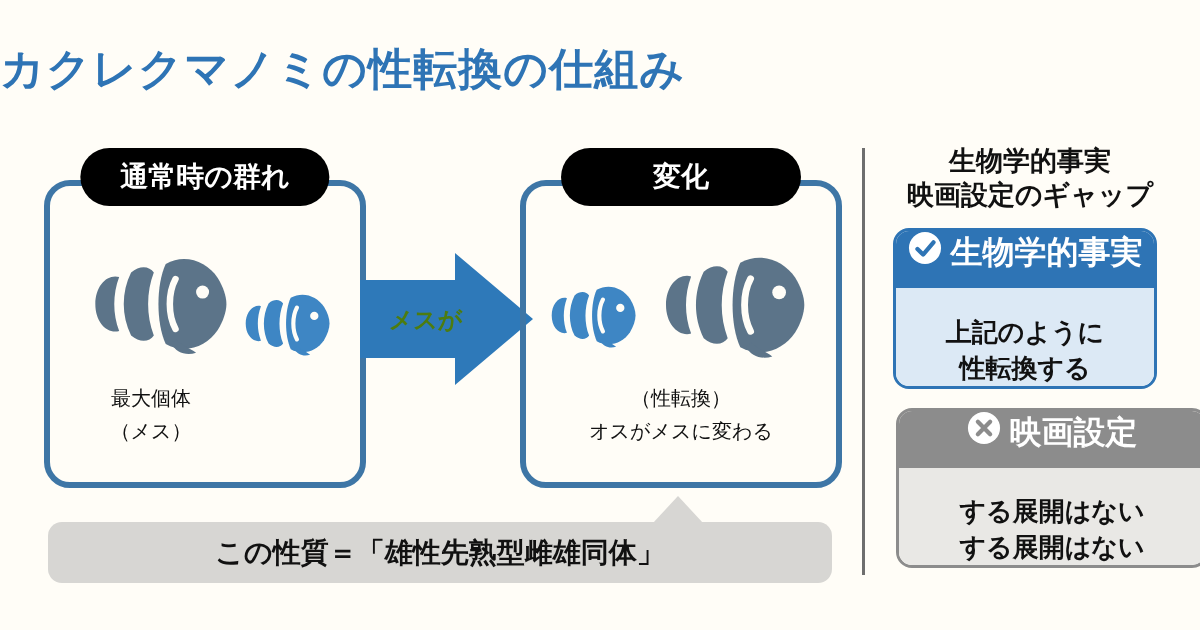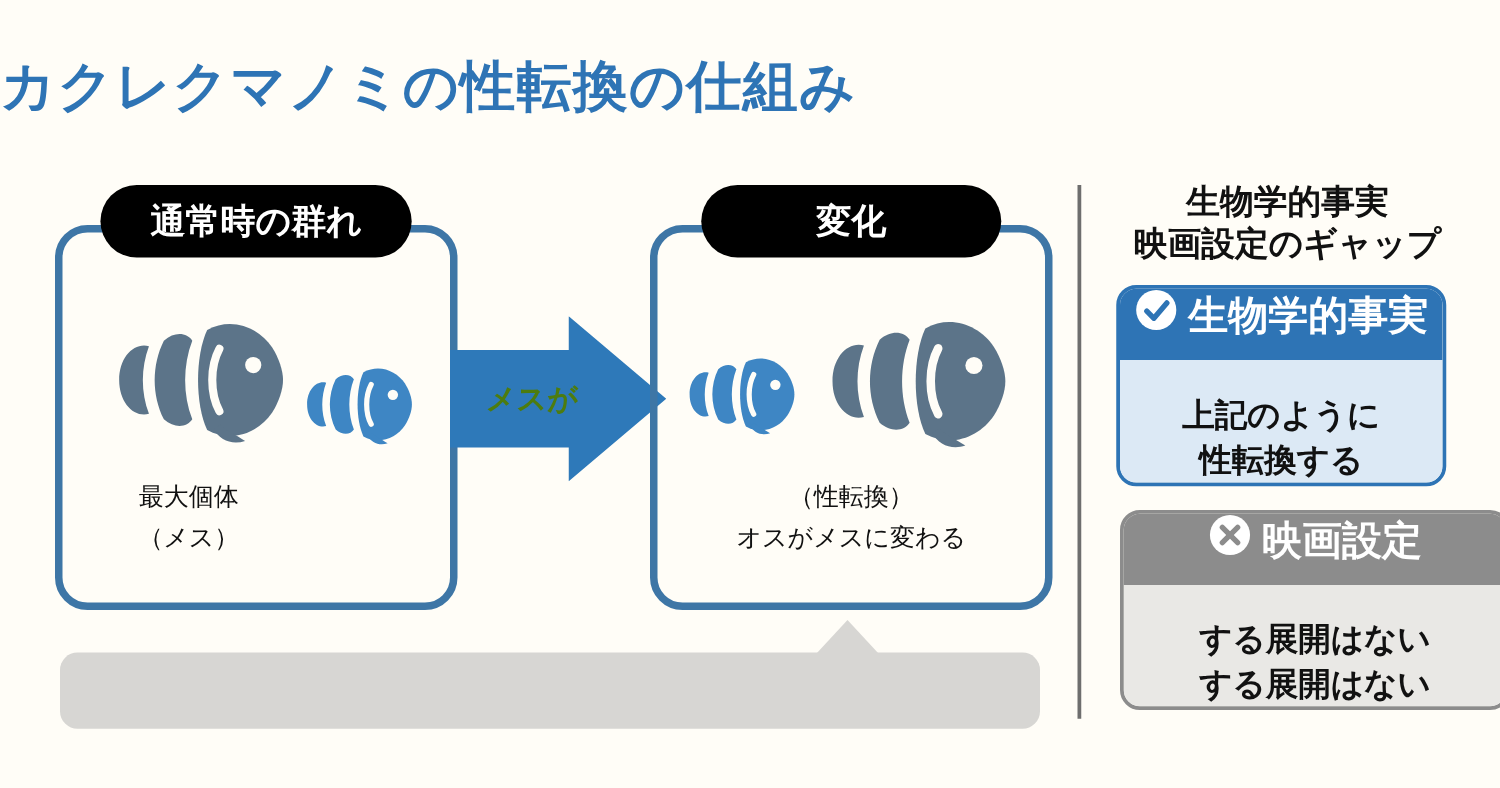--- a/index.html
+++ b/index.html
@@ -132,20 +132,21 @@
         <use href="#clownfish"></use>
       </svg>
     <div class="fish-label" style="left:0;top:196px;width:310px;">
       <div>（性転換）</div>
       <div>オスがメスに変わる</div>
     </div>
   </div>
 
   <div class="note-bar">
     <div class="note-tail"></div>
+    <span>この性質＝「雄性先熟型雌雄同体」</span>
   </div>
 
   <div class="divider"></div>
 
   <div class="side-heading">
     <div>生物学的事実</div>
     <div>映画設定のギャップ</div>
   </div>
 
   <div class="card card-fact">

